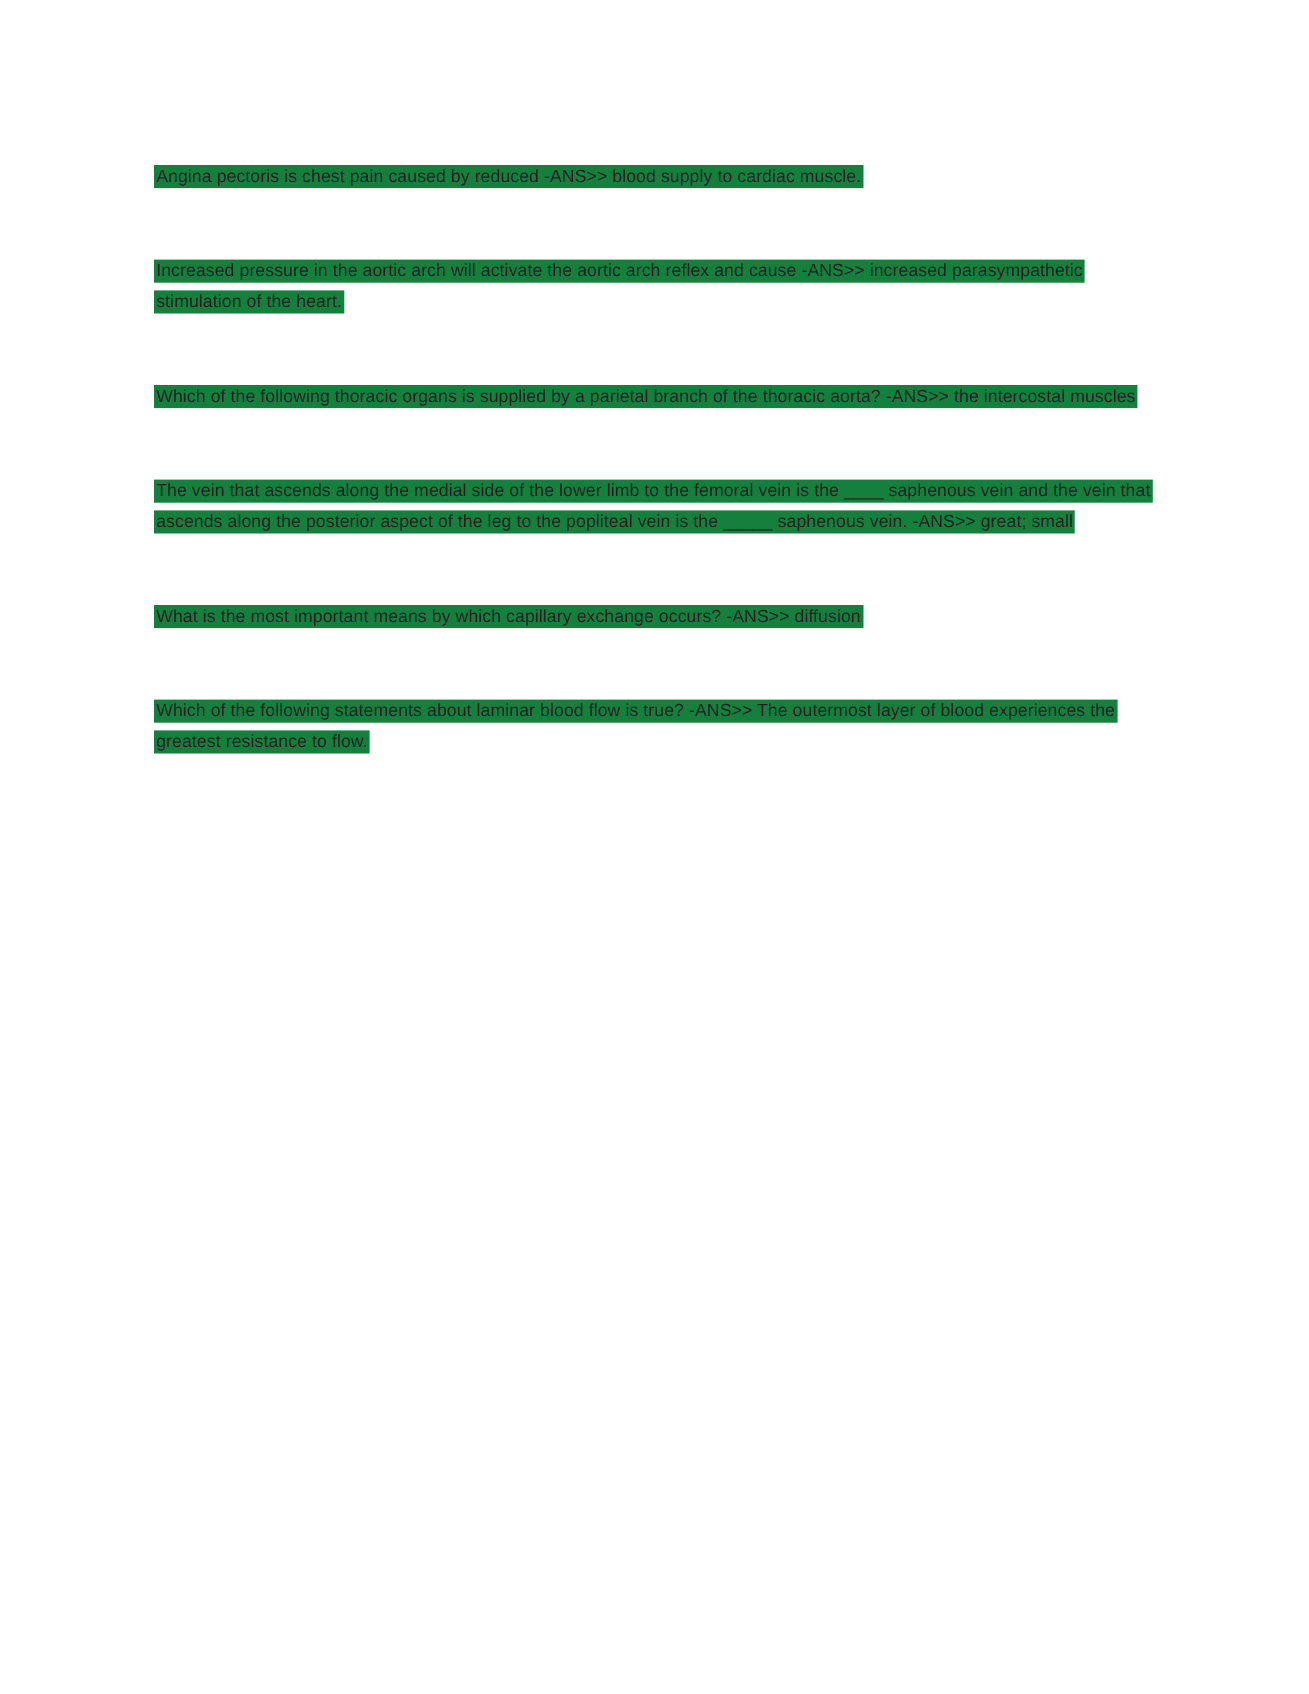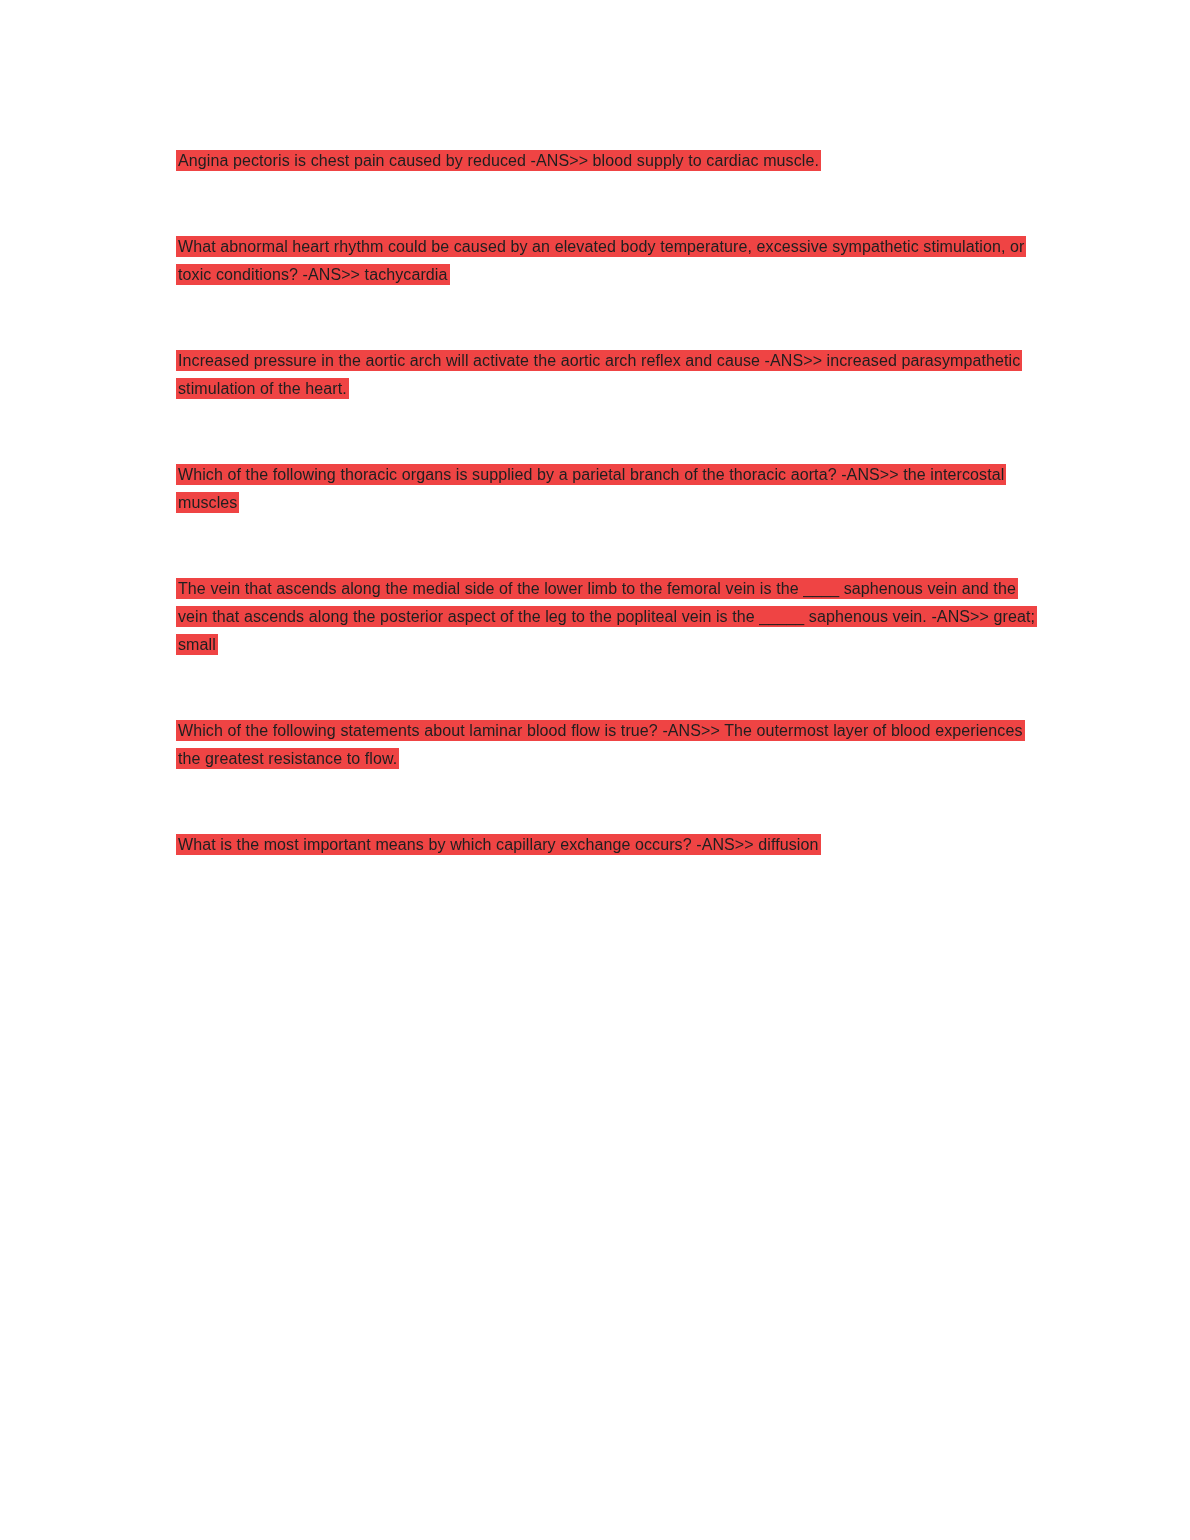--- a/index.html
+++ b/index.html
@@ -24,31 +24,29 @@
   }
   .para {
     margin: 0 0 58px 0;
     max-width: 908px;
     font-size: 16px;
     line-height: 28px;
     font-weight: 400;
     letter-spacing: 0.1px;
   }
   .hl {
-    background: #ef4444;
+    background: #15803d;
     padding: 2px 2px;
     -webkit-box-decoration-break: clone;
     box-decoration-break: clone;
-    margin-left: 36px;
   }
 </style>
 </head>
 <body>
 
 <div class="page">
   <p class="para"><span class="hl">Angina pectoris is chest pain caused by reduced -ANS&gt;&gt; blood supply to cardiac muscle.</span></p>
-  <p class="para"><span class="hl">What abnormal heart rhythm could be caused by an elevated body temperature, excessive sympathetic stimulation, or toxic conditions? -ANS&gt;&gt; tachycardia</span></p>
   <p class="para"><span class="hl">Increased pressure in the aortic arch will activate the aortic arch reflex and cause -ANS&gt;&gt; increased parasympathetic stimulation of the heart.</span></p>
   <p class="para"><span class="hl">Which of the following thoracic organs is supplied by a parietal branch of the thoracic aorta? -ANS&gt;&gt; the intercostal muscles</span></p>
   <p class="para"><span class="hl">The vein that ascends along the medial side of the lower limb to the femoral vein is the ____ saphenous vein and the vein that ascends along the posterior aspect of the leg to the popliteal vein is the _____ saphenous vein. -ANS&gt;&gt; great; small</span></p>
+  <p class="para"><span class="hl">What is the most important means by which capillary exchange occurs? -ANS&gt;&gt; diffusion</span></p>
   <p class="para"><span class="hl">Which of the following statements about laminar blood flow is true? -ANS&gt;&gt; The outermost layer of blood experiences the greatest resistance to flow.</span></p>
-  <p class="para"><span class="hl">What is the most important means by which capillary exchange occurs? -ANS&gt;&gt; diffusion</span></p>
 </div>
 
 </body></html>

